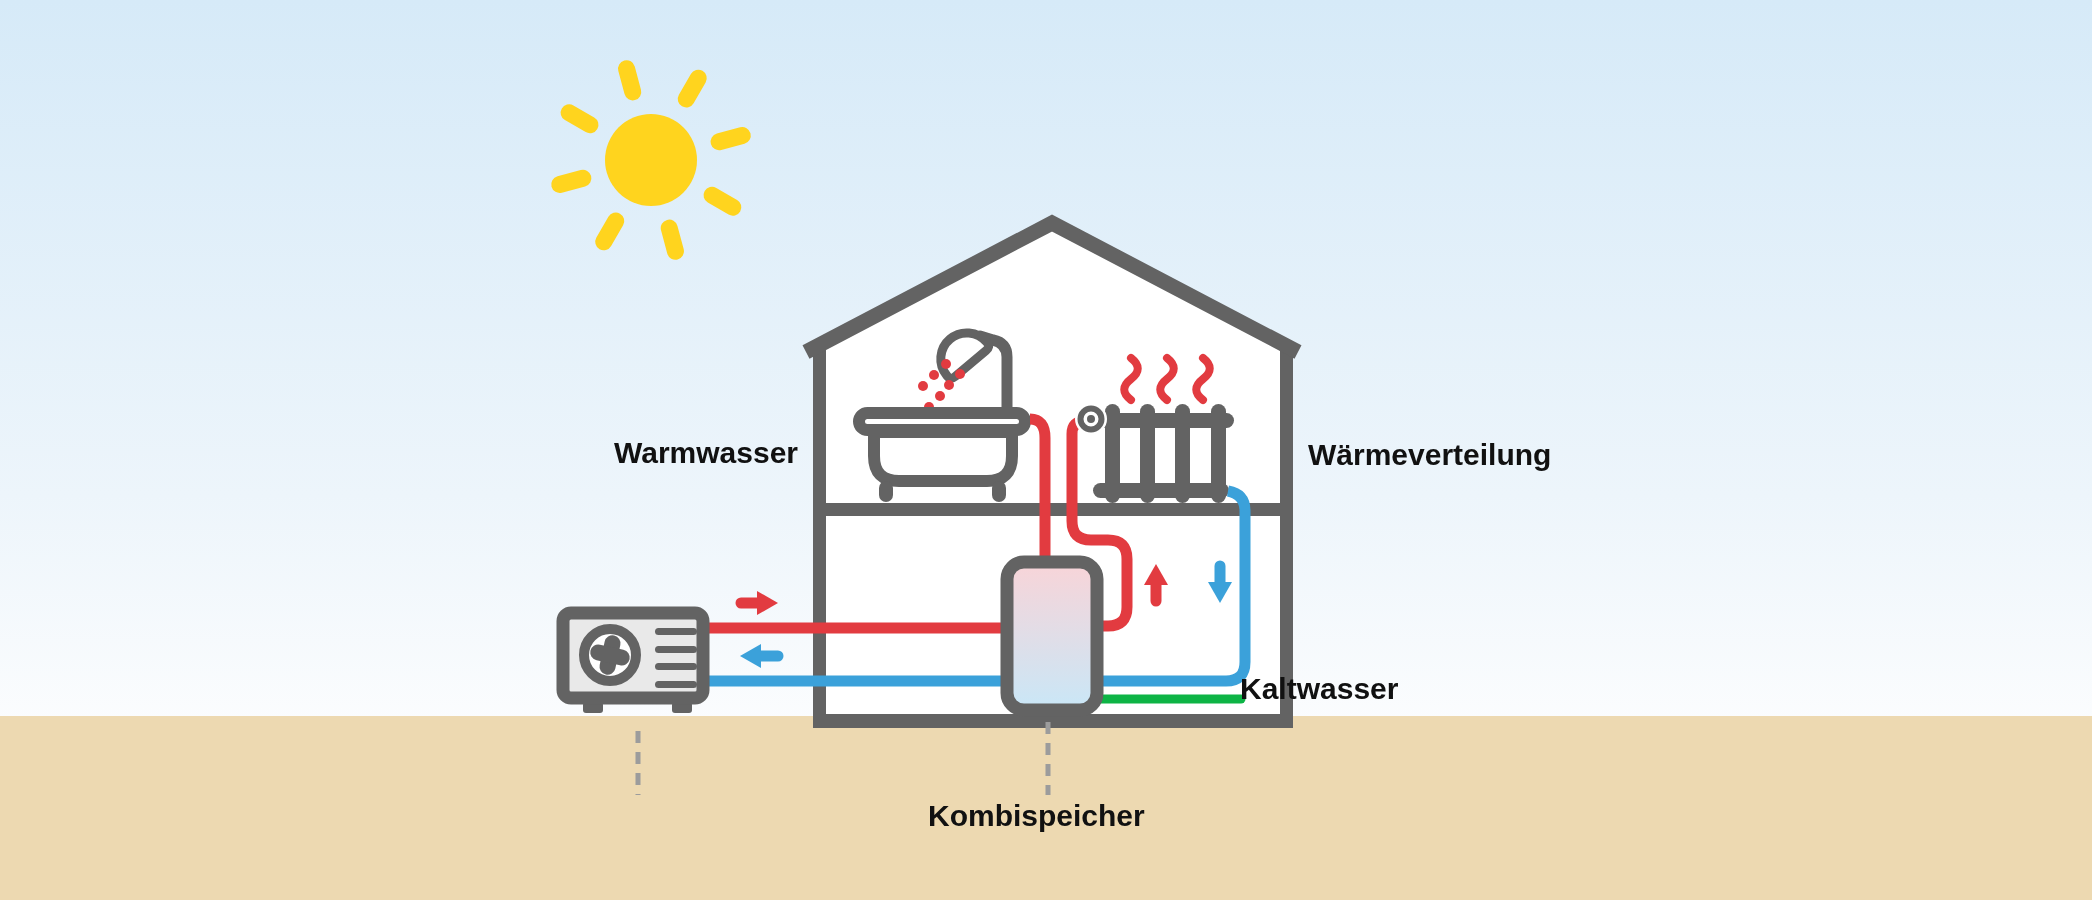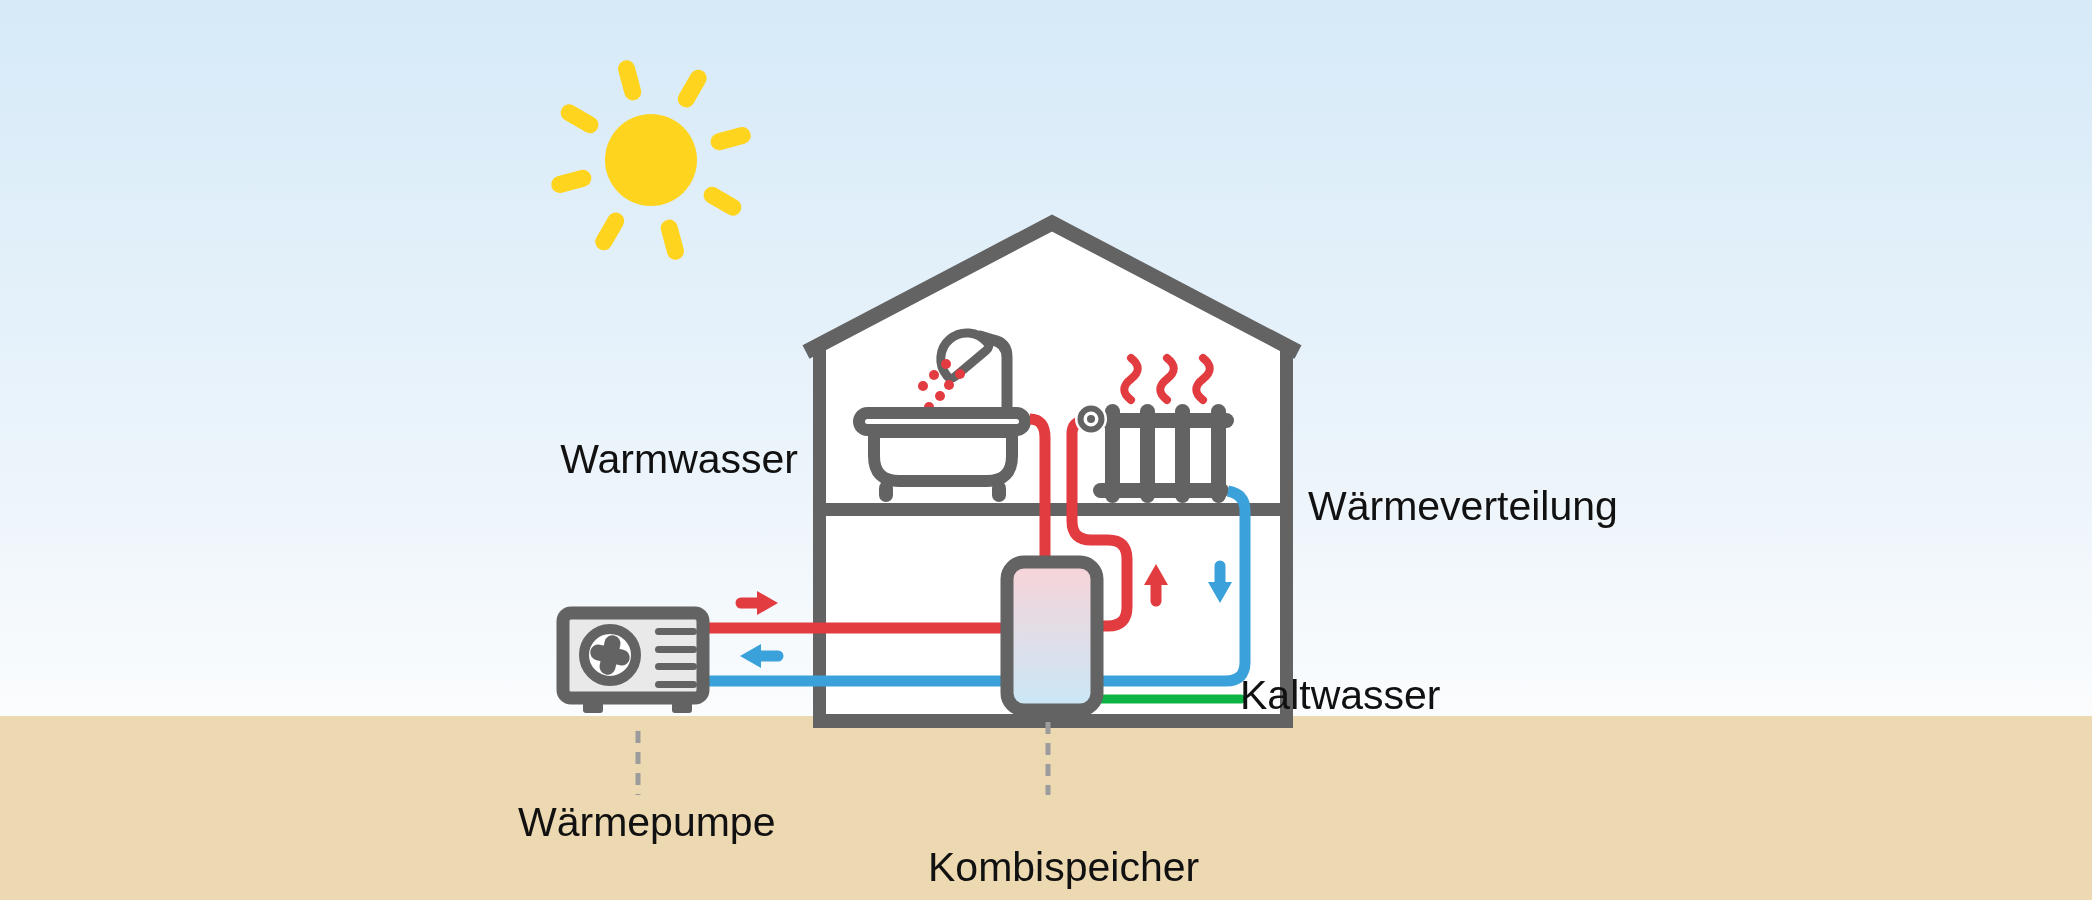--- a/index.html
+++ b/index.html
@@ -5,31 +5,31 @@
   html,body{margin:0;padding:0;background:#ffffff;}
   #stage{
     position:relative;
     width:2092px;height:900px;
     overflow:hidden;
     font-family:"Liberation Sans", sans-serif;
   }
   #stage svg{position:absolute;left:0;top:0;}
   .diagram-label{
     position:absolute;
-    font-weight:400;
-    font-size:41px;
+    font-weight:700;
+    font-size:30px;
     line-height:1.15;
     color:#111111;
     white-space:nowrap;
   }
   .lbl-warmwasser{left:558px;top:436px;width:240px;text-align:right;}
-  .lbl-waermeverteilung{left:1308px;top:438px;margin-top:45px;}
+  .lbl-waermeverteilung{left:1308px;top:438px;}
   .lbl-kaltwasser{left:1240px;top:672px;}
   .lbl-waermepumpe{left:518px;top:799px;width:240px;text-align:center;}
-  .lbl-kombispeicher{left:928px;top:844px;width:240px;text-align:center;}
+  .lbl-kombispeicher{left:928px;top:799px;width:240px;}
 </style>
 </head>
 <body>
 
 <div id="stage">
 
   <svg width="2092" height="900" viewBox="0 0 2092 900">
     <defs>
       <linearGradient id="skyGrad" x1="0" y1="0" x2="0" y2="1">
         <stop offset="0" stop-color="#D6EAF8"></stop>
@@ -156,15 +156,14 @@
       </g>
     </g>
 
     <line x1="638" y1="731" x2="638" y2="795" stroke="#9C9C9C" stroke-width="5" stroke-dasharray="12 9"></line>
     <line x1="1048" y1="722" x2="1048" y2="795" stroke="#9C9C9C" stroke-width="5" stroke-dasharray="12 9"></line>
   </svg>
 
   <div class="diagram-label lbl-warmwasser">Warmwasser</div>
   <div class="diagram-label lbl-waermeverteilung">Wärmeverteilung</div>
   <div class="diagram-label lbl-kaltwasser">Kaltwasser</div>
-  <div class="diagram-label lbl-waermepumpe">Wärmepumpe</div>
   <div class="diagram-label lbl-kombispeicher">Kombispeicher</div>
 </div>
 
 </body></html>

